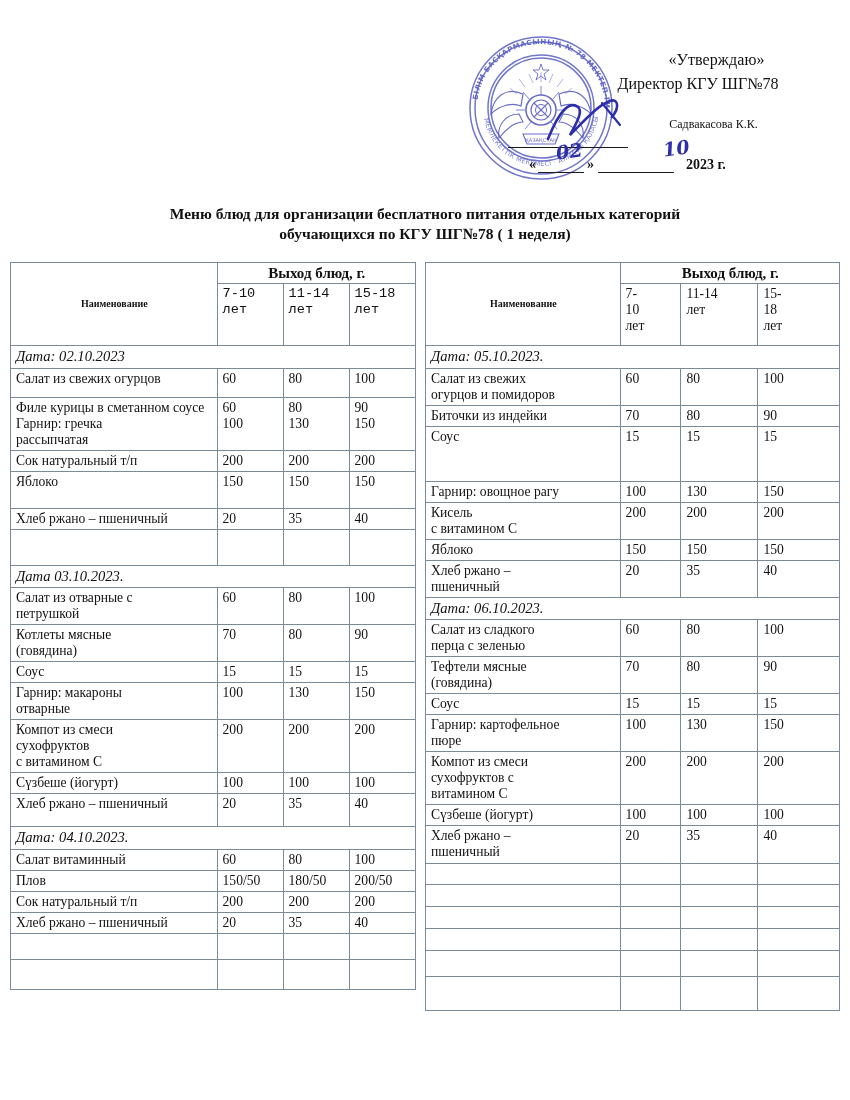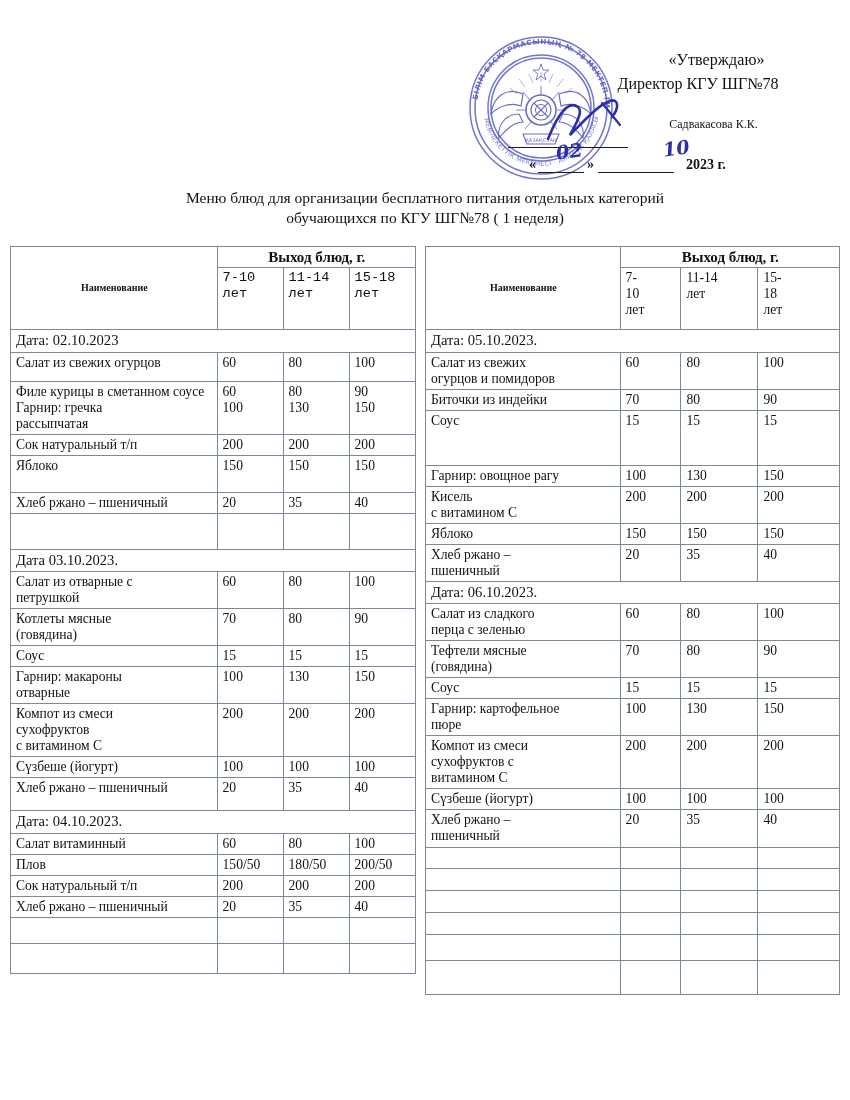--- a/index.html
+++ b/index.html
@@ -103,25 +103,25 @@
     left: 455px;
     top: 22px;
     width: 172px;
     height: 172px;
     opacity: 0.92;
   }
 
   
   .doc-title {
     text-align: center;
-    font-weight: normal;
+    font-weight: bold;
     font-size: 15.5px;
     line-height: 1.28;
     padding: 0 96px 0 96px;
-    margin-top: 2px;
+    margin-top: 18px;
   }
 
   
   .tables-wrap {
     display: flex;
     gap: 0px;
     margin-top: 18px;
     padding: 0 10px;
   }
   .tcol { }
@@ -163,20 +163,21 @@
     height: 62px;
   }
   .left table.menu th.age-head { text-align: left; font-family: Liberation Mono, monospace; }
   .right table.menu th.age-head { text-align: left; }
 
   td.date-row-cell {
     font-weight: bold;
     font-size: 14.6px;
     padding-top: 2px;
     padding-bottom: 2px;
+    font-style: italic;
   }
   td.dish { }
   td.val { }
   .left col.c1 { width: 51%; }
   .left col.c2 { width: 16.3%; }
   .left col.c3 { width: 16.3%; }
   .left col.c4 { width: 16.4%; }
 
   .right col.c1 { width: 47%; }
   .right col.c2 { width: 14.7%; }

